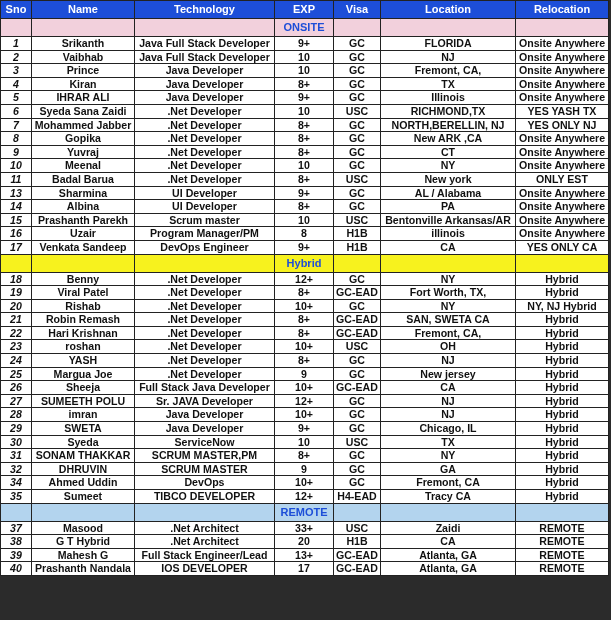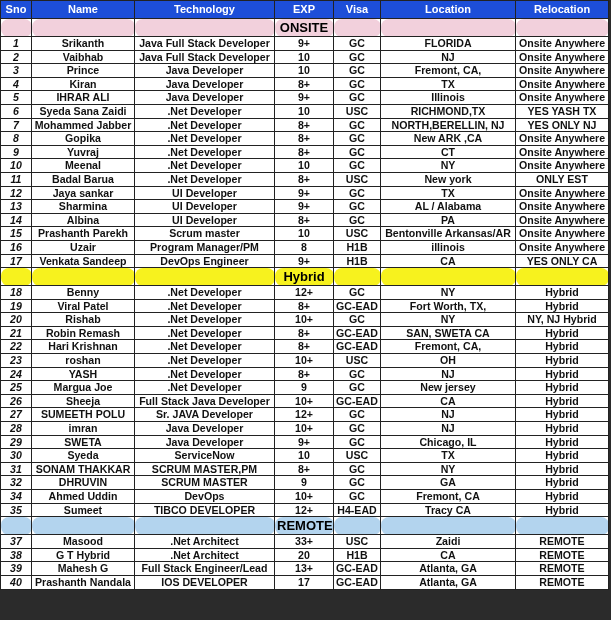--- a/index.html
+++ b/index.html
@@ -4,21 +4,21 @@
 <style>
   html, body { margin:0; padding:0; background:#2b2b2b; }
   body { width:611px; height:620px; overflow:hidden; font-family:"Liberation Sans", sans-serif; }
   table { border-collapse:collapse; table-layout:fixed; width:608px; background:#fff; }
   col.c-sno{width:31px} col.c-name{width:103px} col.c-tech{width:140px}
   col.c-exp{width:59px} col.c-visa{width:47px} col.c-loc{width:135px} col.c-rel{width:93px}
   th, td { border:1px solid #222; padding:0 2px; text-align:center; white-space:nowrap; overflow:hidden;
            font-weight:bold; font-size:10.6px; color:#111; height:12.6px; line-height:12.6px; }
   th { background:#1d4ed8; color:#fff; font-size:11px; height:17px; line-height:17px; }
   td.sno { font-style:italic; }
-  tr.section td { height:17px; line-height:17px; font-size:13px; color:#000000;border-radius:8px; }
+  tr.section td { height:17px; line-height:17px; font-size:11px; color:#1d4ed8; }
   tr.sec-onsite td { background:#f2d0dc; }
   tr.sec-hybrid td { background:#f7f21e; }
   tr.sec-remote td { background:#b3d4ee; }
 </style>
 </head>
 <body>
 
 <table>
   <colgroup>
     <col class="c-sno">
@@ -143,29 +143,20 @@
       <tr>
         <td class="sno">11</td>
         <td>Badal Barua</td>
         <td>.Net Developer</td>
         <td>8+</td>
         <td>USC</td>
         <td>New york</td>
         <td>ONLY EST</td>
       </tr>
       <tr>
-        <td class="sno">12</td>
-        <td>Jaya sankar</td>
-        <td>UI Developer</td>
-        <td>9+</td>
-        <td>GC</td>
-        <td>TX</td>
-        <td>Onsite Anywhere</td>
-      </tr>
-      <tr>
         <td class="sno">13</td>
         <td>Sharmina</td>
         <td>UI Developer</td>
         <td>9+</td>
         <td>GC</td>
         <td>AL / Alabama</td>
         <td>Onsite Anywhere</td>
       </tr>
       <tr>
         <td class="sno">14</td>

